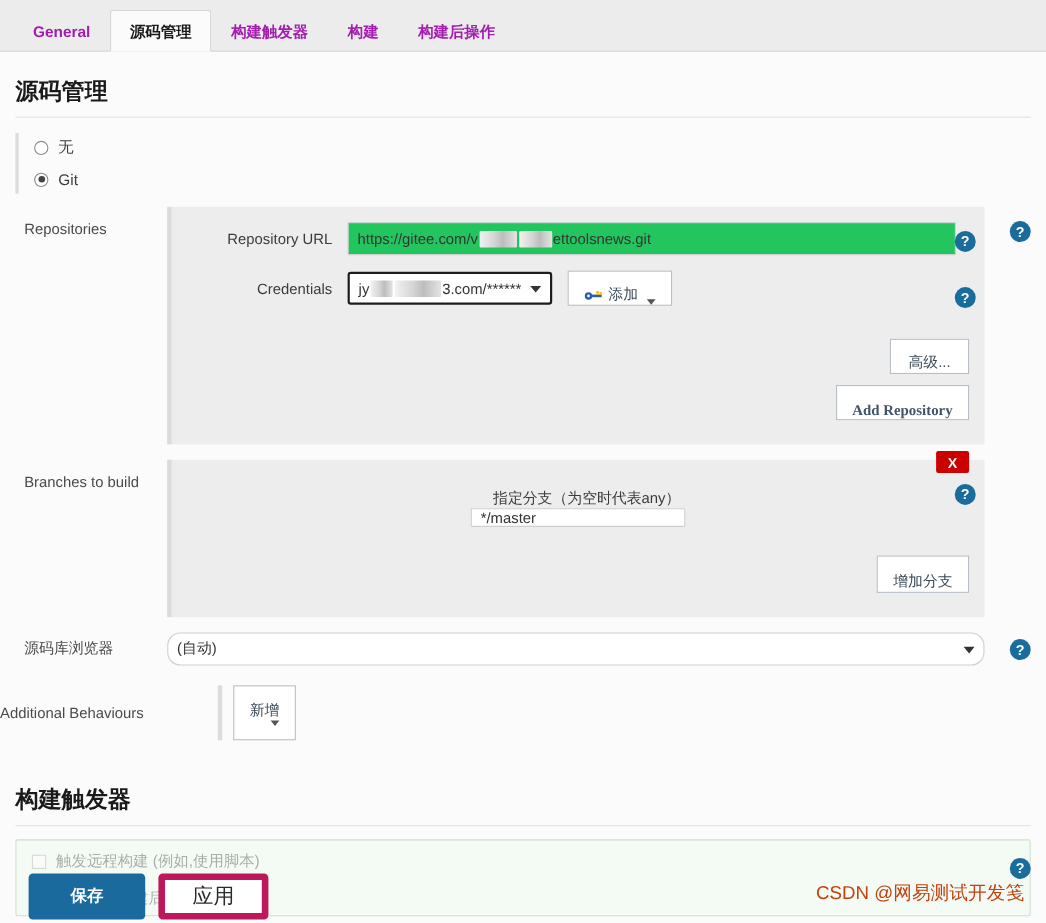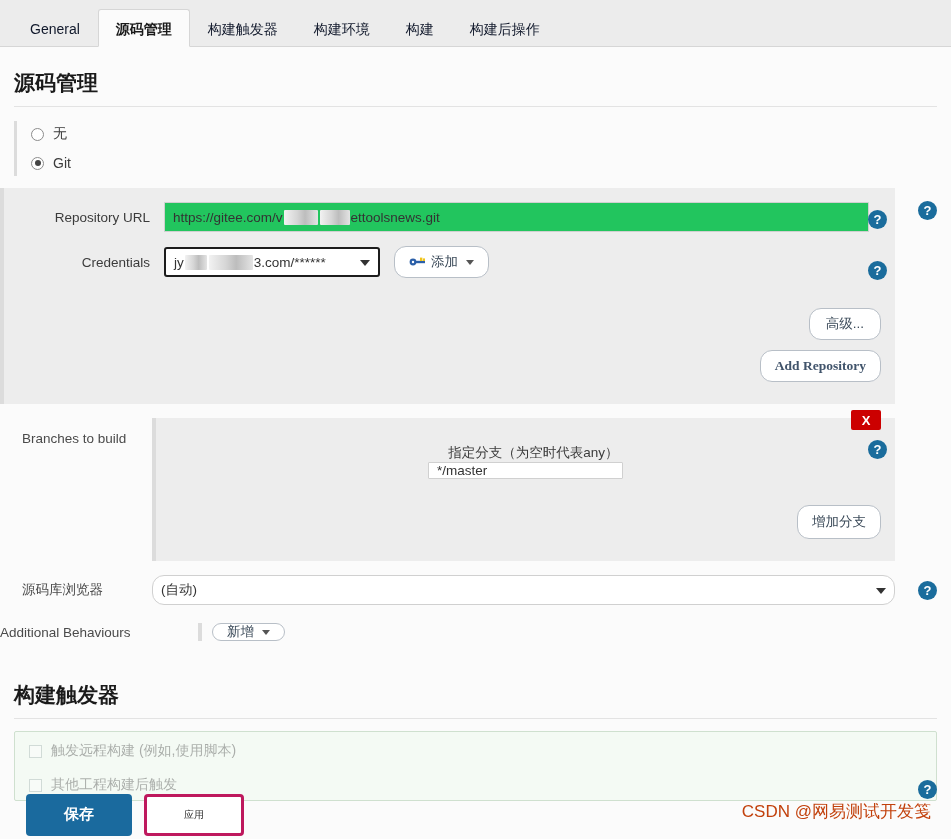--- a/index.html
+++ b/index.html
@@ -25,28 +25,29 @@
     display: flex;
     align-items: flex-end;
     padding-left: 12px;
     box-sizing: border-box;
   }
   .tab {
     padding: 0 17px;
     height: 38px;
     line-height: 38px;
     font-size: 14px;
-    color: #0f172a;
+    color: #a21caf;
     cursor: pointer;
     white-space: nowrap;
     border: 1px solid transparent;
     border-bottom: none;
     box-sizing: border-box;
     position: relative;
     top: 1px;
+    font-weight: bold;
   }
   .tab.active {
     background: #fbfbfb;
     color: #1a1a1a;
     font-weight: bold;
     border: 1px solid #d6d6d6;
     border-bottom: 1px solid #fbfbfb;
     border-radius: 3px 3px 0 0;
   }
 
@@ -178,25 +179,25 @@
     margin-top: -2px;
     width: 0; height: 0;
     border-left: 5px solid transparent;
     border-right: 5px solid transparent;
     border-top: 6px solid #333;
   }
 
   
   .btn {
     display: inline-flex;
-    align-items: center;
+    align-items: flex-end;
     justify-content: center;
     background: #fff;
     border: 1px solid #b8bfc7;
-    border-radius: 12px;
+    border-radius: 0;
     font-family: inherit;
     font-size: 13.5px;
     color: #3b4a59;
     padding: 0 14px;
     height: 32px;
     cursor: pointer;
     box-sizing: border-box;
     white-space: nowrap;
   }
   .btn.bold { font-weight: bold; color: #41546b; }
@@ -321,22 +322,22 @@
     font-size: 15px;
     border: none;
     border-radius: 4px;
     width: 106px; height: 42px;
     cursor: pointer;
     font-family: inherit;
   }
   .apply-btn {
     background: #fff;
     color: #2b2b2b;
-    font-size: 10px;
-    border: 3px solid #be185d;
+    font-size: 19px;
+    border: 6px solid #be185d;
     border-radius: 4px;
     width: 100px; height: 42px;
     margin-left: 12px;
     cursor: pointer;
     font-family: inherit;
   }
 
   .watermark {
     position: absolute;
     right: 20px;
@@ -347,56 +348,56 @@
     z-index: 5;
   }
 </style>
 </head>
 <body>
 
 <div class="tabbar">
   <div class="tab">General</div>
   <div class="tab active">源码管理</div>
   <div class="tab">构建触发器</div>
-  <div class="tab">构建环境</div>
   <div class="tab">构建</div>
   <div class="tab">构建后操作</div>
 </div>
 
 <div class="section">
   <div class="section-title">源码管理</div>
 </div>
 
 <div class="scm-body">
   <div class="radio-row">
     <span class="radio"></span>
     <span class="radio-label">无</span>
   </div>
   <div class="radio-row">
     <span class="radio checked"></span>
     <span class="radio-label">Git</span>
   </div>
 </div>
 
 <div class="prow" style="margin-top:12px;">
+  <div class="prow-label">Repositories</div>
   <div class="panel" style="padding-bottom:6px;">
 
     <div class="irow">
       <div class="irow-label w1">Repository URL</div>
       <div class="fakefield">
         <span>https://gitee.com/v</span>
         <span class="redact" style="width:34px;height:15px;margin:0 1px;"></span>
         <span class="redact" style="width:30px;height:15px;margin:0 1px;"></span>
         <span>ettoolsnews.git</span>
       </div>
     </div>
 
     <div class="irow">
       <div class="irow-label w1">Credentials</div>
-      <div class="sel focused" style="width:216px;">
+      <div class="sel focused" style="width:186px;">
         <span>jy</span>
         <span class="redact" style="width:22px;height:15px;margin:0 1px;"></span>
         <span class="redact" style="width:44px;height:15px;margin:0 1px;"></span>
         <span>3.com/******</span>
         <span class="caret"></span>
       </div>
       <button class="btn" style="margin-left:14px;">
         <span class="key-icon">
           <svg width="17" height="11" viewBox="0 0 17 11">
             <circle cx="4" cy="6" r="3.4" fill="#2b5fa8"></circle>
@@ -445,21 +446,21 @@
       <span>(自动)</span>
       <span class="caret"></span>
     </div>
   </div>
   <div class="help" style="right:14px;top:6px;">?</div>
 </div>
 
 <div class="prow" style="margin-top:18px;align-items:center;gap:24px;">
   <div class="prow-label" style="padding-top:0;width:174px;padding-left:0;text-align:left;padding-right:10px;">Additional Behaviours</div>
   <div style="flex:1;margin-right:56px;display:flex;border-left:4px solid #dcdcdc;padding-left:10px;">
-    <button class="btn" style="height:18px;">
+    <button class="btn" style="height:50px;flex-direction:column;">
       <span>新增</span>
       <span class="dcaret"></span>
     </button>
   </div>
 </div>
 
 <div class="section" style="margin-top:18px;">
   <div class="section-title">构建触发器</div>
 </div>
 

